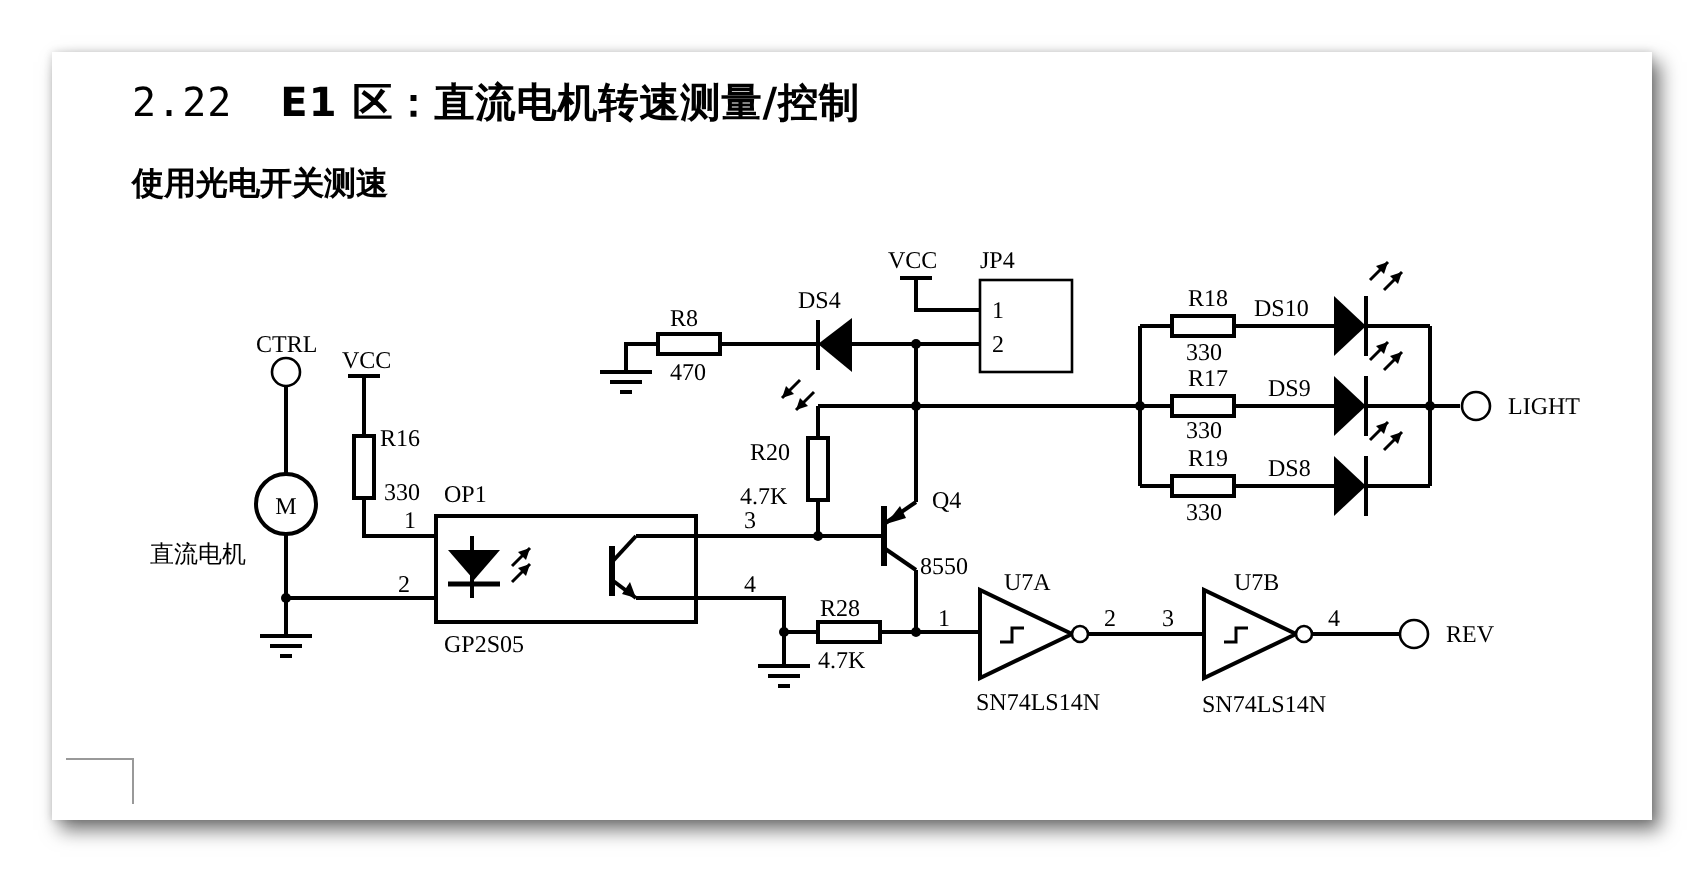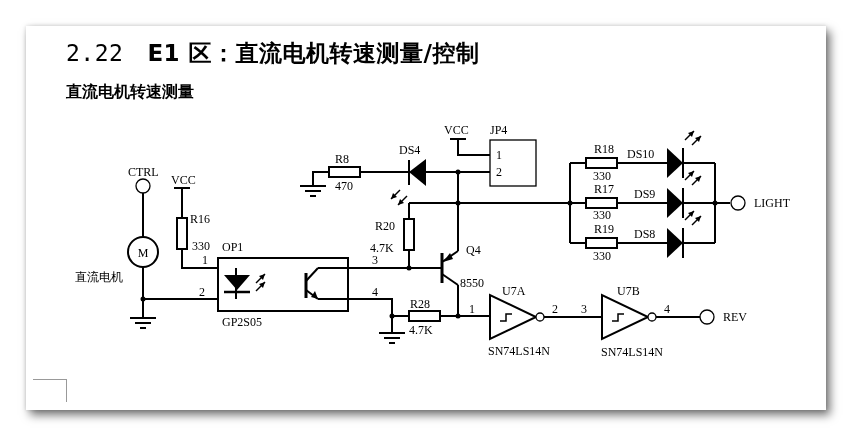--- a/index.html
+++ b/index.html
@@ -1,33 +1,33 @@
 <!DOCTYPE html>
 <html><head>
 <meta charset="utf-8">
 <style>
   html,body{margin:0;padding:0;}
   body{width:852px;height:436px;background:#ffffff;position:relative;overflow:hidden;font-family:"Liberation Serif",serif;}
   .page{position:absolute;left:26px;top:26px;width:800px;height:384px;background:#fff;
         box-shadow:4px 5px 9px rgba(0,0,0,0.55), 0 0 4px rgba(0,0,0,0.15);}
-  .title{position:absolute;left:66px;top:38px;font-family:"DejaVu Sans",sans-serif;font-weight:bold;font-size:23px;color:#000;letter-spacing:0.5px;white-space:nowrap;}
+  .title{position:absolute;left:66px;top:38px;font-family:"DejaVu Sans",sans-serif;font-weight:bold;font-size:20px;color:#000;letter-spacing:0.5px;white-space:nowrap;}
   .title .num{font-weight:normal;font-family:"DejaVu Sans Mono",monospace;margin-right:24px;}
   .subtitle{position:absolute;left:66px;top:82px;font-family:"DejaVu Sans",sans-serif;font-weight:bold;font-size:16px;color:#000;white-space:nowrap;}
   .corner{position:absolute;left:33px;top:379px;width:33px;height:22px;border-top:1px solid #999;border-right:1px solid #999;}
   svg{position:absolute;left:0;top:0;}
   svg text{font-family:"Liberation Serif",serif;font-size:12px;fill:#000;}
   .w{stroke:#000;stroke-width:2;fill:none;}
   .t{stroke:#000;stroke-width:1.5;fill:none;}
 </style>
 </head>
 <body>
 
 <div class="page"></div>
 <div class="title"><span class="num">2.22</span><span>E1 区：直流电机转速测量/控制</span></div>
-<div class="subtitle">直流电机转速测量</div>
+<div class="subtitle">使用光电开关测速</div>
 <div class="corner"></div>
 
 <svg width="852" height="436">
   <defs>
     <g id="gnd">
         <line x1="-13" y1="0" x2="13" y2="0" stroke="#000" stroke-width="2"></line>
         <line x1="-8" y1="5" x2="8" y2="5" stroke="#000" stroke-width="2"></line>
         <line x1="-3" y1="10" x2="3" y2="10" stroke="#000" stroke-width="2"></line>
       </g>
     <g id="arrowout">

